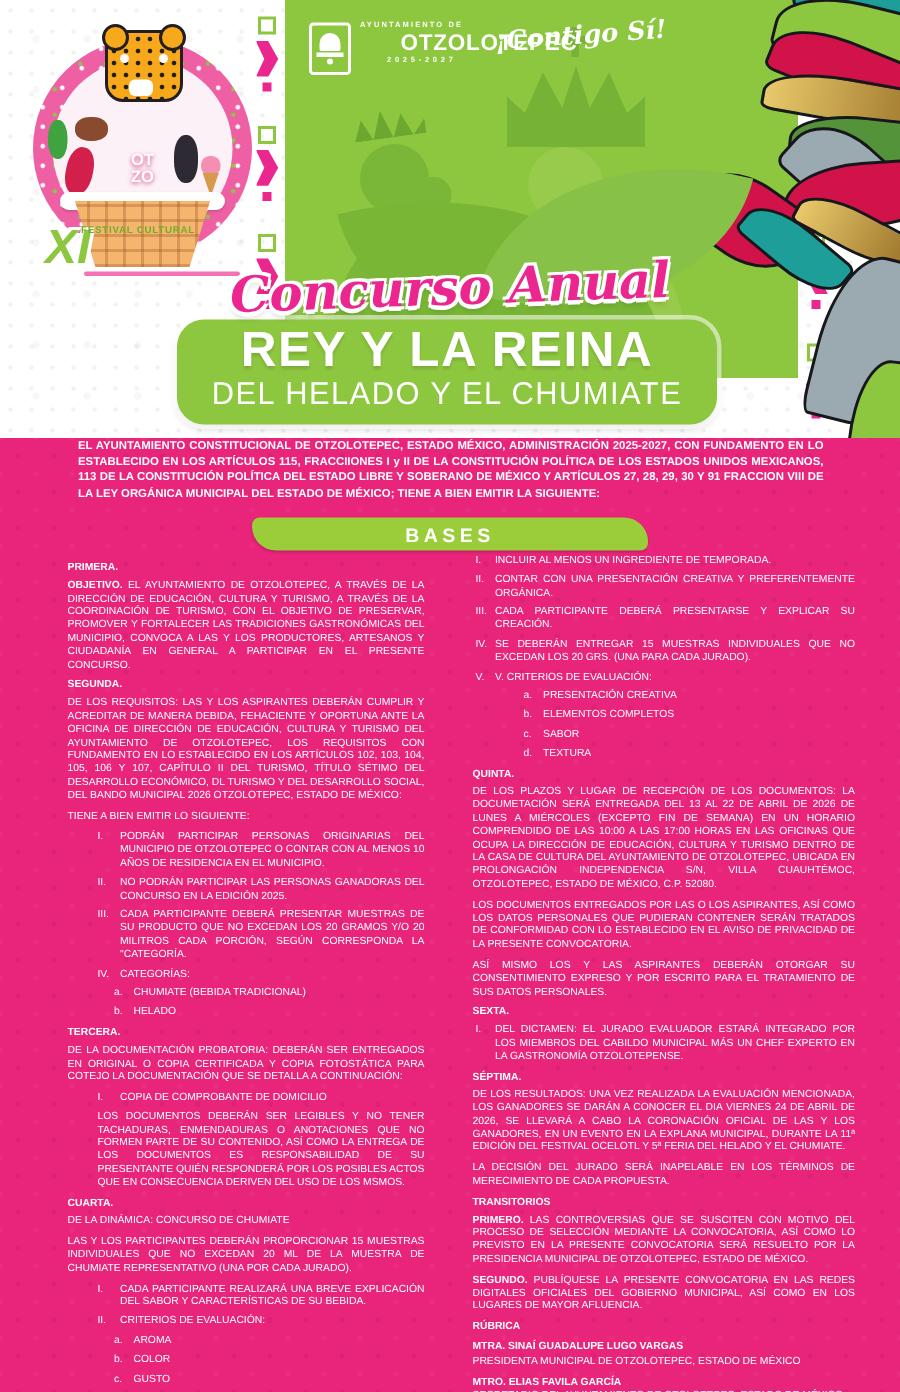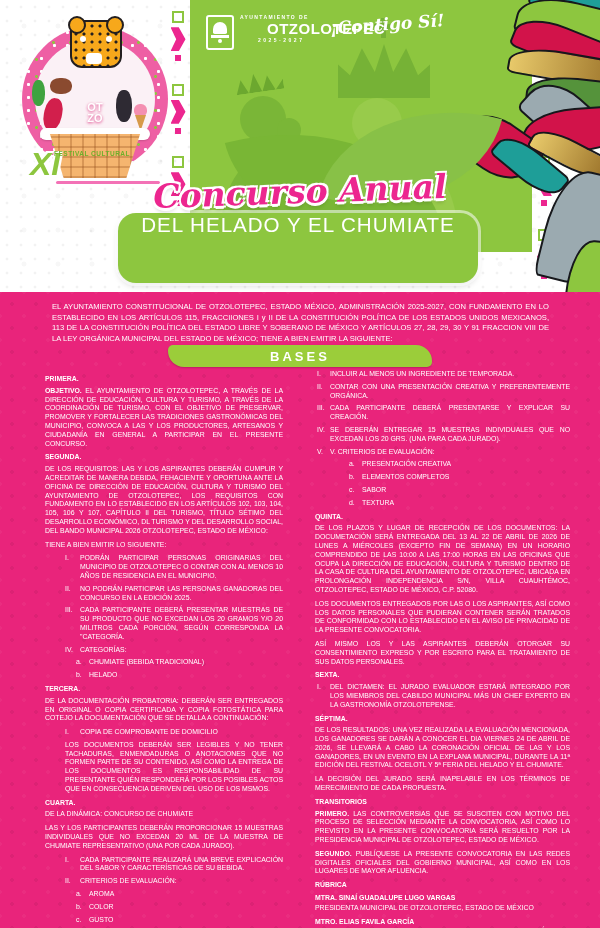--- a/index.html
+++ b/index.html
@@ -85,21 +85,21 @@
     text-shadow:-2px -2px 0 #fff,2px -2px 0 #fff,-2px 2px 0 #fff,2px 2px 0 #fff,0 3px 0 #fff,0 4px 4px rgba(0,0,0,.18);}
   .title-box{position:absolute;left:118px;top:213px;width:360px;height:70px;background:#8DC63F;border-radius:18px;
     box-shadow:0 0 0 3px rgba(255,255,255,.55),0 3px 6px rgba(0,0,0,.15);z-index:5;text-align:center;color:#fff;}
   .title-main{margin-top:2px;font-size:33px;font-weight:900;letter-spacing:1px;line-height:36px;
     text-shadow:0 2px 2px rgba(0,0,0,.12);}
   .title-sub{font-size:21px;font-weight:400;letter-spacing:1px;line-height:24px;transform:scaleX(.98);}
   
   .pink{position:absolute;left:0;top:292px;width:600px;height:636px;background:#E9247B;color:#fff;z-index:7;
     background-image:radial-gradient(rgba(0,0,0,.055) 1.6px,transparent 2.1px),radial-gradient(rgba(255,255,255,.04) 1.6px,transparent 2.1px);
     background-size:24px 24px,24px 24px;background-position:0 0,12px 12px;}
-  .intro{position:absolute;left:52px;top:10px;width:497px;font-size:7.6px;font-weight:normal;line-height:10.7px;text-align:justify;}
+  .intro{position:absolute;left:52px;top:0;width:497px;font-size:7.6px;font-weight:bold;line-height:10.7px;text-align:justify;}
   .bases{position:absolute;left:168px;top:53px;width:264px;height:22px;background:#9BCD3A;border-radius:5px 16px 5px 16px;
     display:flex;align-items:center;justify-content:center;box-shadow:0 1px 2px rgba(0,0,0,.2);}
   .bases span{font-size:13px;font-weight:900;letter-spacing:3px;color:#fff;}
   .col{position:absolute;top:78px;font-size:6.9px;line-height:8.8px;}
   .col.leftc{left:45px;width:238px;}
   .col.rightc{left:315px;width:255px;}
   .bh{font-weight:bold;margin:5px 0 3px;}
   .bp{text-align:justify;margin:0 0 5px;}
   .bp b{font-weight:bold;}
   .bn{margin:0 0 5px;}
@@ -224,20 +224,21 @@
   <div class="petal" style="right:60px;top:120px;width:80px;height:50px;background:#D2134A;transform:rotate(35deg);"></div>
   <div class="petal" style="right:-12px;top:140px;width:80px;height:24px;background:linear-gradient(90deg,#E8C96A,#9C742B);transform:rotate(28deg);"></div>
   <div class="petal" style="right:30px;top:150px;width:76px;height:28px;background:#1E9E98;transform:rotate(40deg);"></div>
   <div class="petal" style="right:-10px;top:170px;width:60px;height:110px;background:#9BAAB0;transform:rotate(14deg);"></div>
   <div class="petal" style="right:-14px;top:240px;width:44px;height:90px;background:#8DC63F;transform:rotate(6deg);"></div>
 
   <div class="leaf1"></div>
   <div class="leaf2"></div>
   <div class="script-title">Concurso Anual</div>
   <div class="title-box">
+    <div class="title-main">REY Y LA REINA</div>
     <div class="title-sub">DEL HELADO Y EL CHUMIATE</div>
   </div>
 
   <div class="pink">
     <div class="intro">EL AYUNTAMIENTO CONSTITUCIONAL DE OTZOLOTEPEC, ESTADO MÉXICO, ADMINISTRACIÓN 2025-2027, CON FUNDAMENTO EN LO ESTABLECIDO EN LOS ARTÍCULOS 115, FRACCIIONES I y II DE LA CONSTITUCIÓN POLÍTICA DE LOS ESTADOS UNIDOS MEXICANOS, 113 DE LA CONSTITUCIÓN POLÍTICA DEL ESTADO LIBRE Y SOBERANO DE MÉXICO Y ARTÍCULOS 27, 28, 29, 30 Y 91 FRACCION VIII DE LA LEY ORGÁNICA MUNICIPAL DEL ESTADO DE MÉXICO; TIENE A BIEN EMITIR LA SIGUIENTE:</div>
     <div class="bases">
       <span>BASES</span>
     </div>
     <div class="col leftc" id="col-left">
         <div class="bh">PRIMERA.</div>

